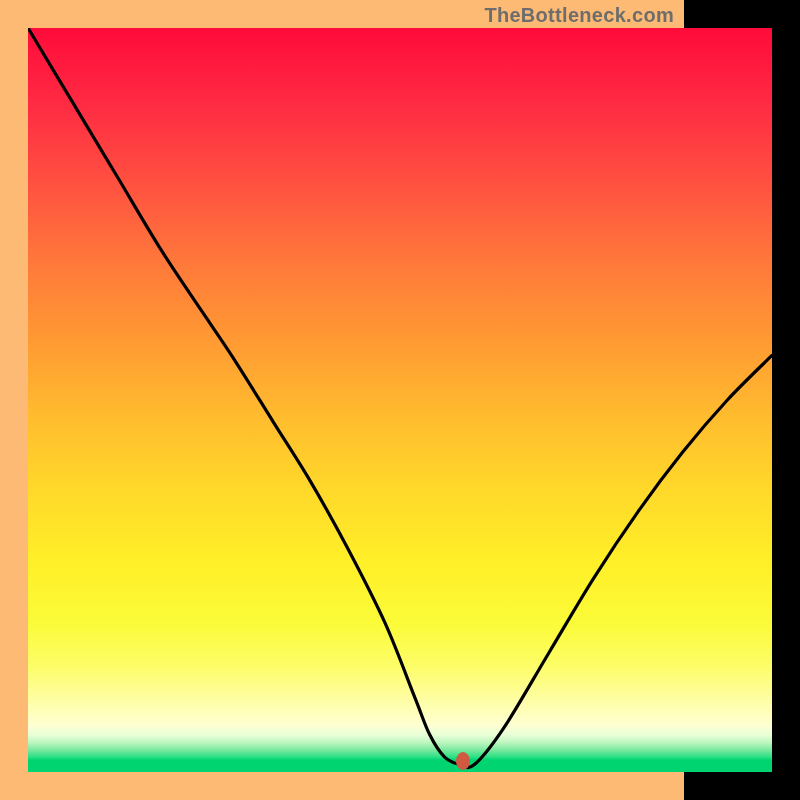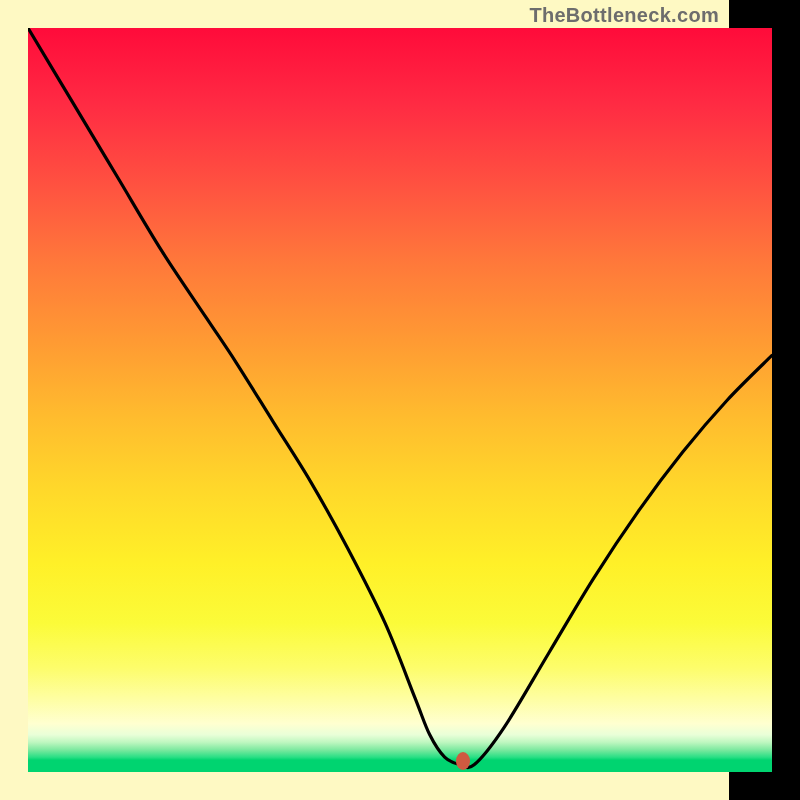--- a/index.html
+++ b/index.html
@@ -10,22 +10,21 @@
     background: #000000;
     overflow: hidden;
     font-family: Arial, Helvetica, sans-serif;
   }
   .frame {
     position: absolute;
     top: 0;
     left: 0;
     width: 684px;
     height: 800px;
-    background: #fef9c3;
-    padding-left: 45px;
+    background: #fdba74;
   }
   .plot-area {
     position: absolute;
     left: 28px;
     top: 28px;
     width: 744px;
     height: 744px;
     
     background: linear-gradient(
       to bottom,

